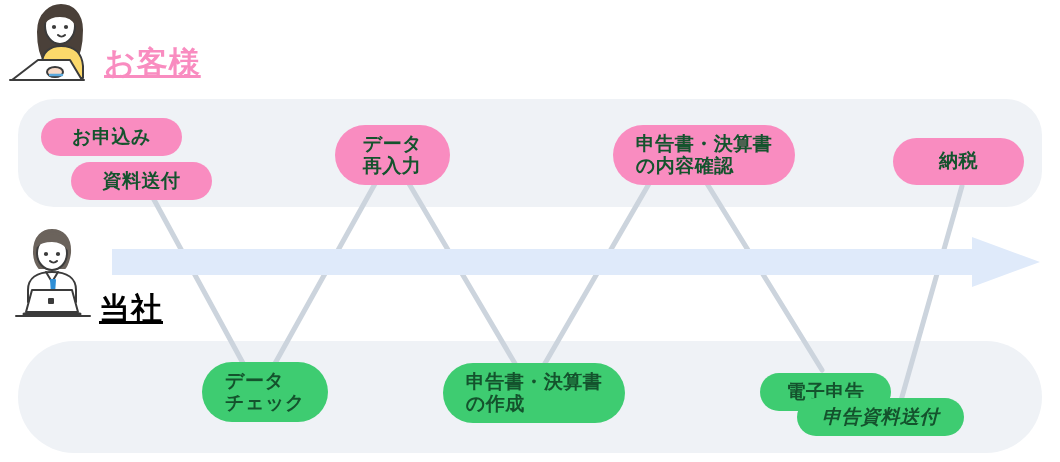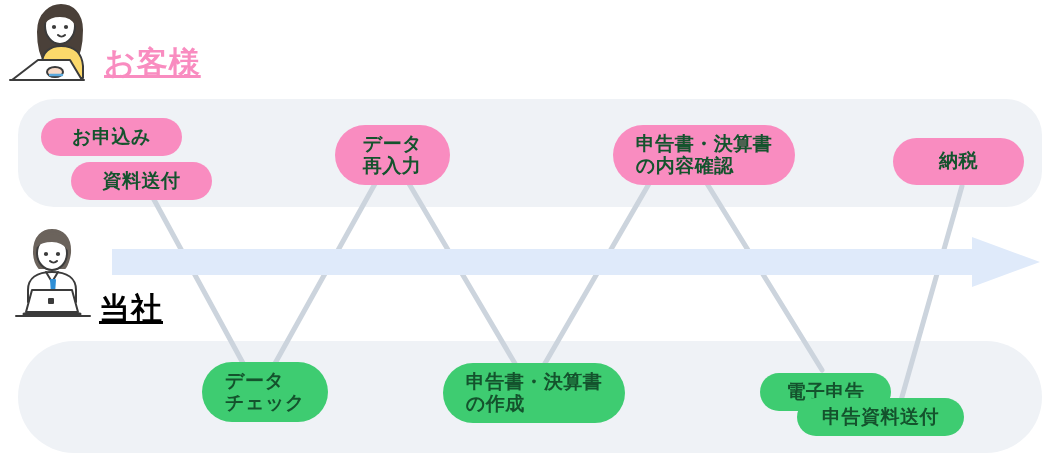--- a/index.html
+++ b/index.html
@@ -182,15 +182,15 @@
   <div class="badge pink" style="left:893px; top:138px; width:131px; height:47px;">納税</div>
 
   <div class="badge green" style="left:202px; top:362px; width:126px; height:60px;">データ
 チェック</div>
 
   <div class="badge green" style="left:443px; top:363px; width:182px; height:60px;">申告書・決算書
 の作成</div>
 
   <div class="badge green" style="left:760px; top:358px; width:131px; height:38px;margin-top:15px;">電子申告</div>
 
-  <div class="badge green" style="left:797px; top:398px; width:167px; height:38px;">申告資料送付</div>
+  <div class="badge green" style="left:797px; top:398px; width:167px; height:38px;font-style:italic;">申告資料送付</div>
 
 </div>
 
 </body></html>

